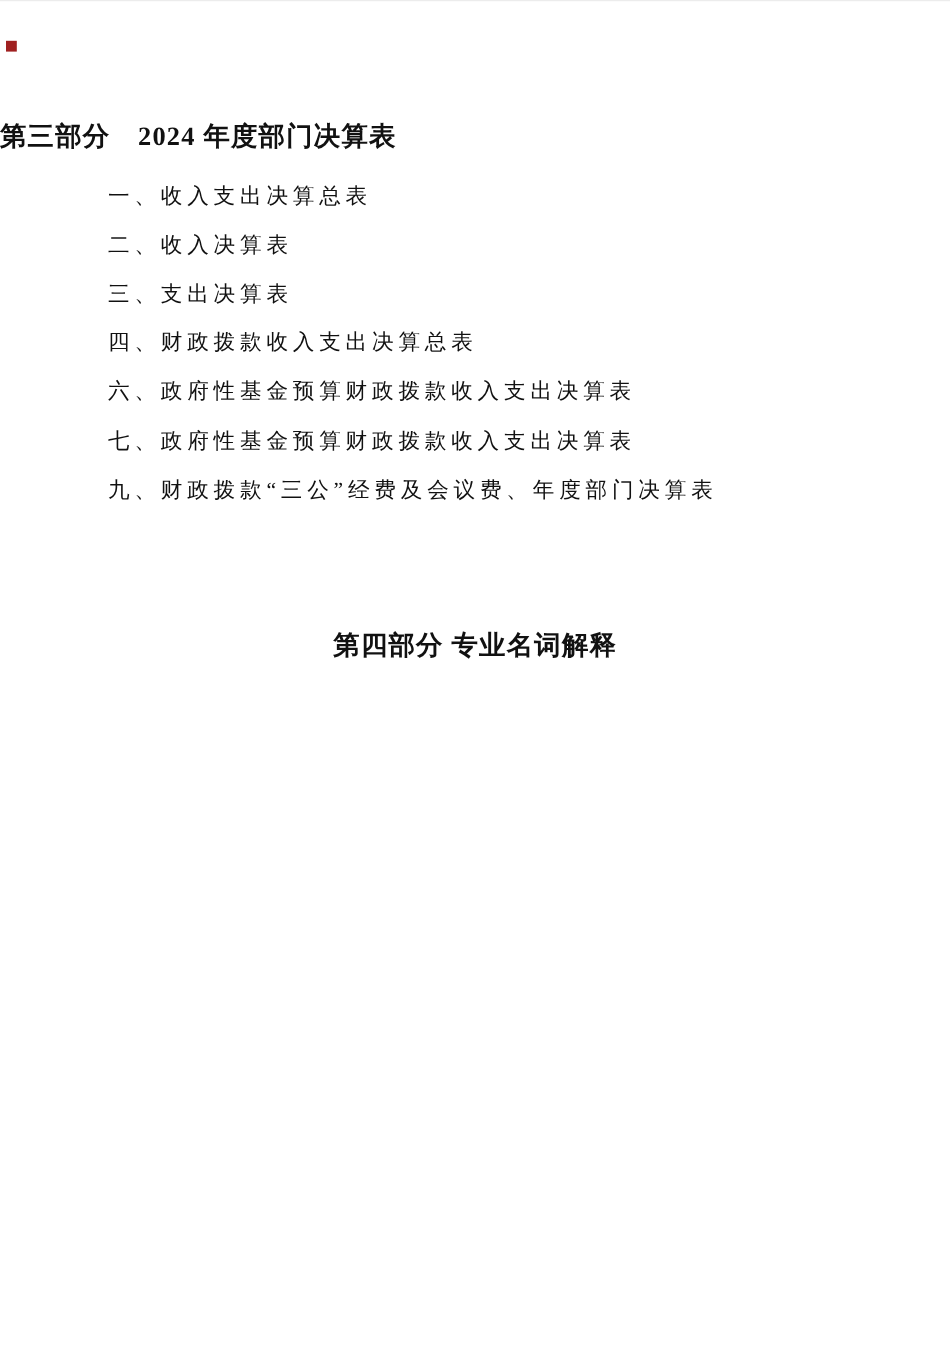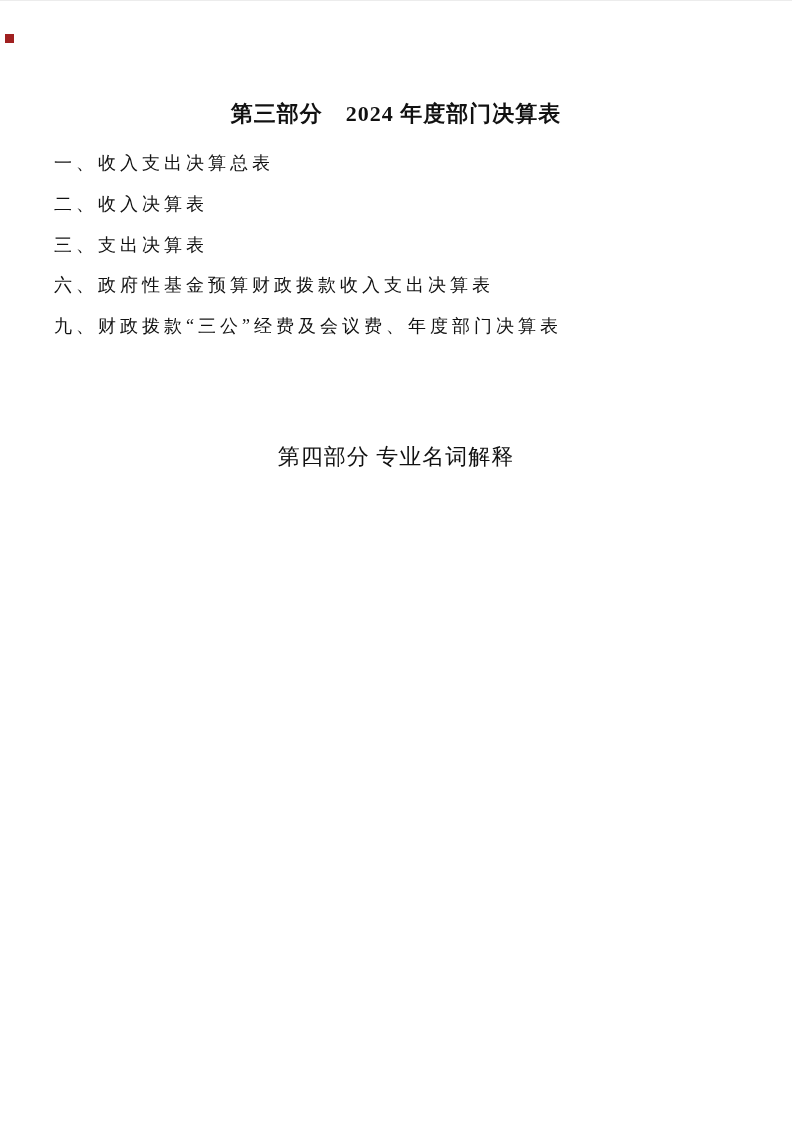--- a/index.html
+++ b/index.html
@@ -22,60 +22,62 @@
     position: absolute;
     left: 5px;
     top: 33px;
     width: 9px;
     height: 9px;
     background: var(--corner-mark-color, #a02020);
   }
   .part-title {
     margin: 0;
     padding-top: 99px;
-    text-align: center;
+    text-align: left;
     font-size: 22px;
     font-weight: bold;
     letter-spacing: 1px;
     line-height: 27px;
     white-space: pre;
   }
   .toc {
     margin: 16px 0 0 0;
-    padding-left: 54px;
+    padding-left: 90px;
   }
   .toc-item {
     font-size: 18px;
     letter-spacing: 4px;
     line-height: 40.75px;
     height: 40.75px;
     white-space: nowrap;
   }
   .part-title-2 {
     margin: 96px 0 0 0;
     text-align: center;
     font-size: 22px;
-    font-weight: normal;
+    font-weight: bold;
     letter-spacing: 1px;
     line-height: 27px;
     white-space: pre;
   }
 </style>
 </head>
 <body>
 
 <div class="page">
 
   <div class="corner-mark"></div>
 
   <h1 class="part-title">第三部分　2024 年度部门决算表</h1>
 
   <div class="toc">
     <div class="toc-item">一、收入支出决算总表</div>
     <div class="toc-item">二、收入决算表</div>
     <div class="toc-item">三、支出决算表</div>
+    <div class="toc-item">四、财政拨款收入支出决算总表</div>
     <div class="toc-item">六、政府性基金预算财政拨款收入支出决算表</div>
+    <div class="toc-item">七、政府性基金预算财政拨款收入支出决算表</div>
     <div class="toc-item">九、财政拨款“三公”经费及会议费、年度部门决算表</div>
   </div>
 
   <h2 class="part-title-2">第四部分 专业名词解释</h2>
 
 </div>
 
 </body></html>

